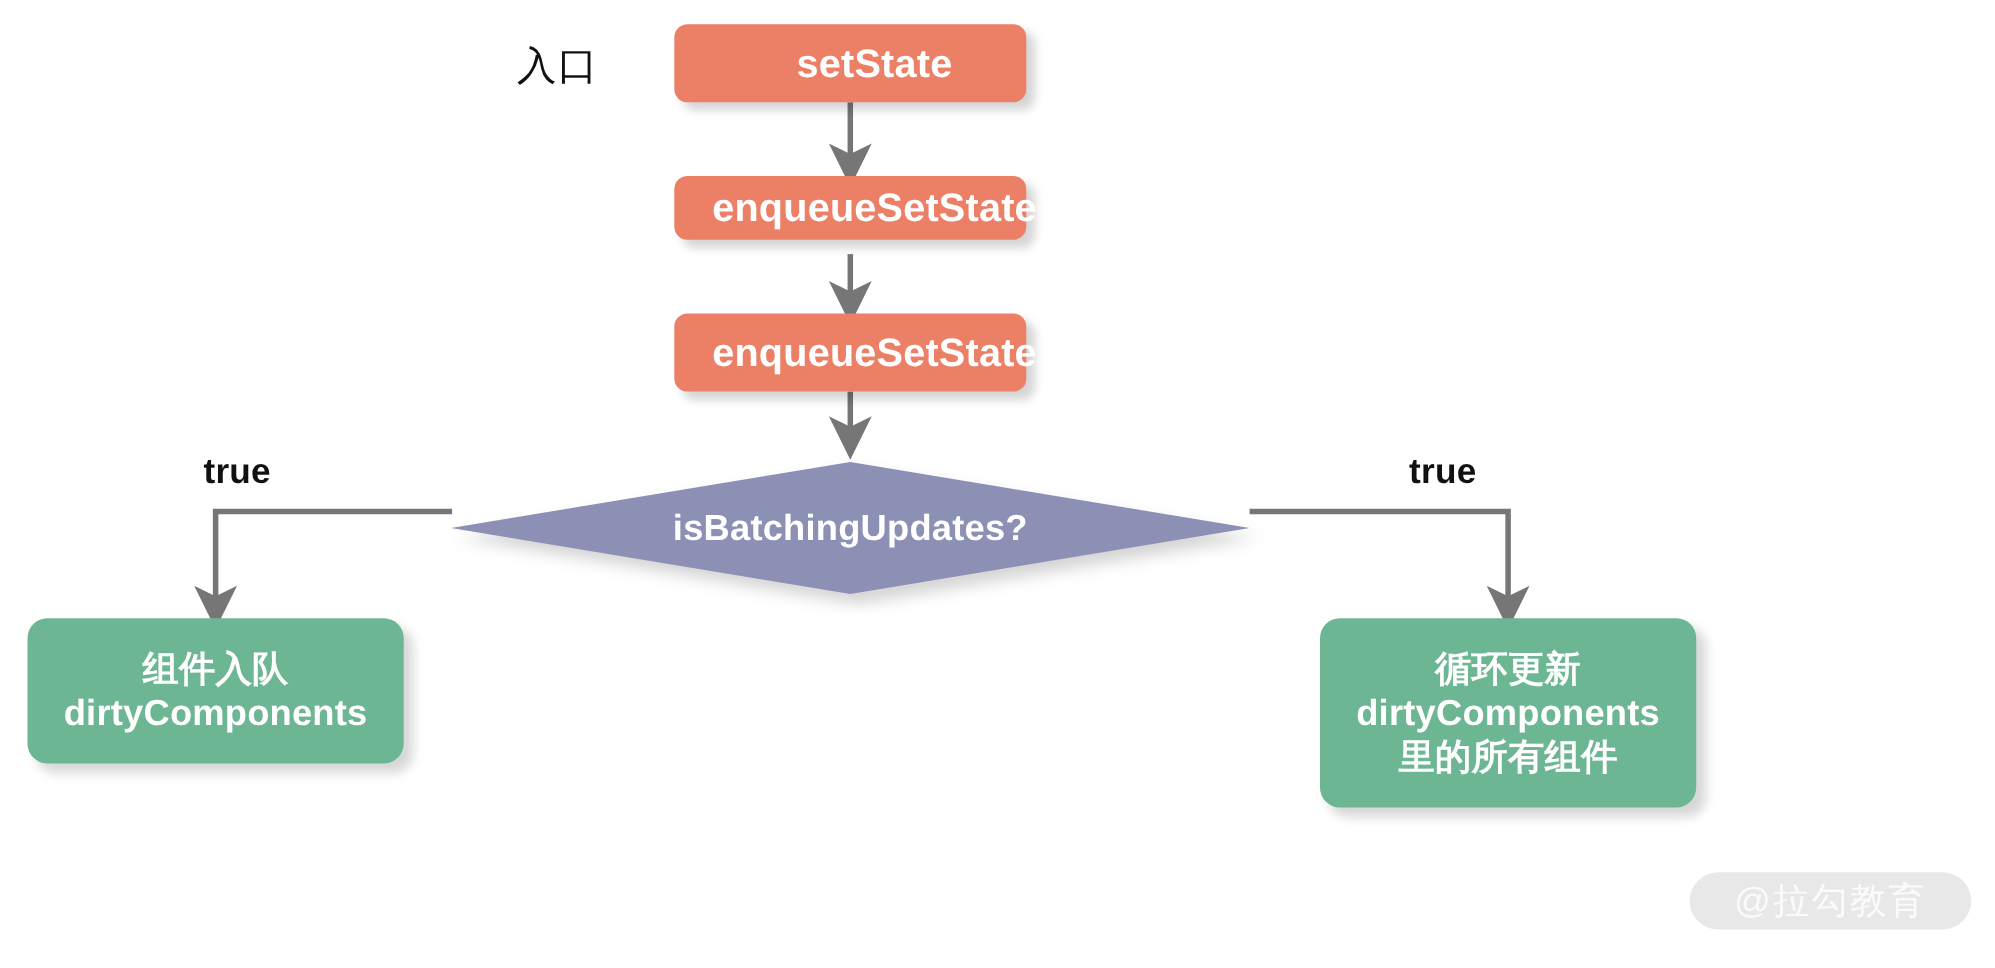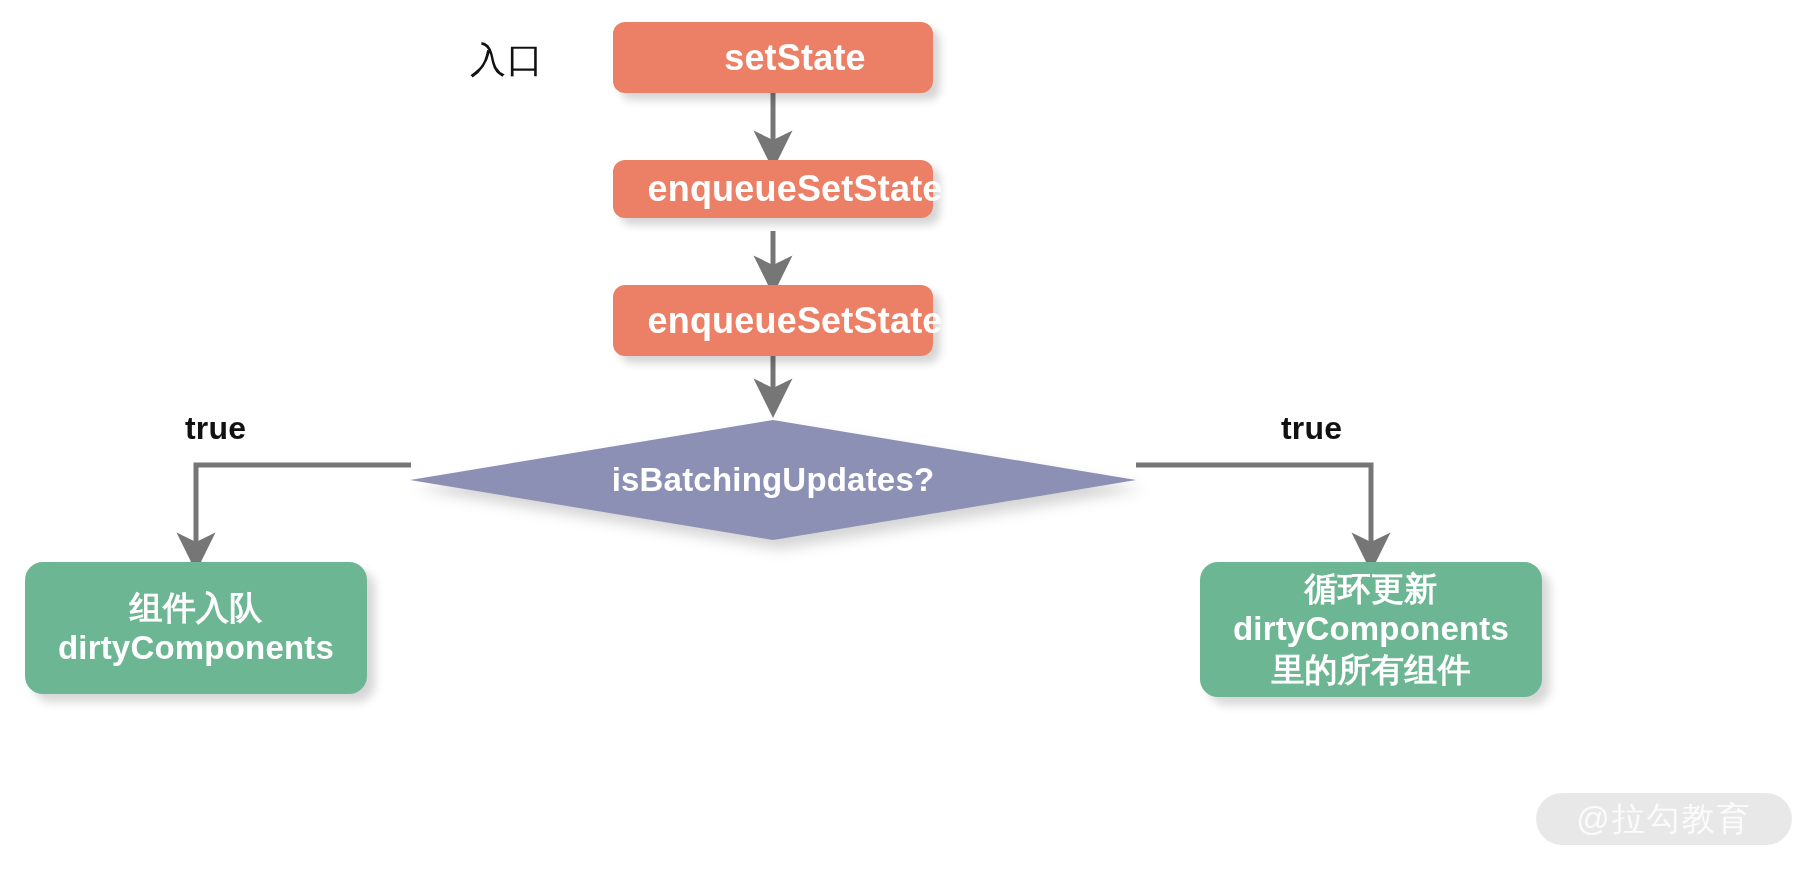--- a/index.html
+++ b/index.html
@@ -164,21 +164,21 @@
 
   <div class="edge-label" style="left:185px; top:410px;">true</div>
 
   <div class="edge-label" style="left:1281px; top:410px;">true</div>
 
   <div class="node node-terminal" style="left:25px; top:562px; width:342px; height:132px; background:#6DB694;">
     <span class="node-label-lines">组件入队
 dirtyComponents</span>
   </div>
 
-  <div class="node node-terminal" style="left:1200px; top:562px; width:342px; height:135px; background:#6DB694;">
+  <div class="node node-terminal" style="left:1200px; top:562px; width:342px; height:172px; background:#6DB694;">
     <span class="node-label-lines">循环更新
 dirtyComponents
 里的所有组件</span>
   </div>
 
   <div id="watermark" style="left:1536px; top:793px; width:256px; height:52px;">@拉勾教育</div>
 
 </div>
 
 </body></html>

